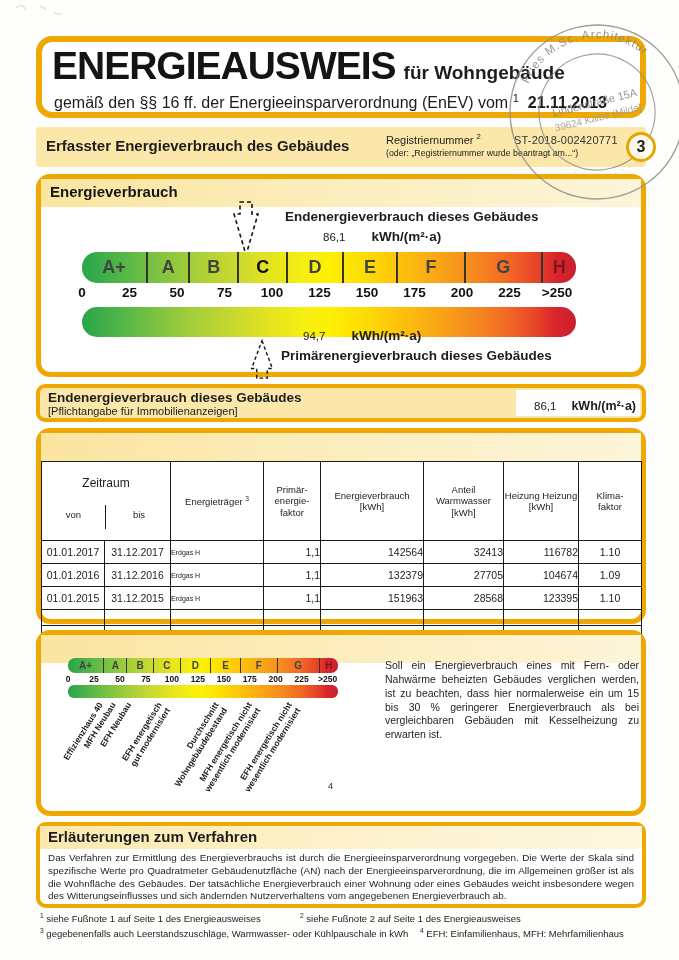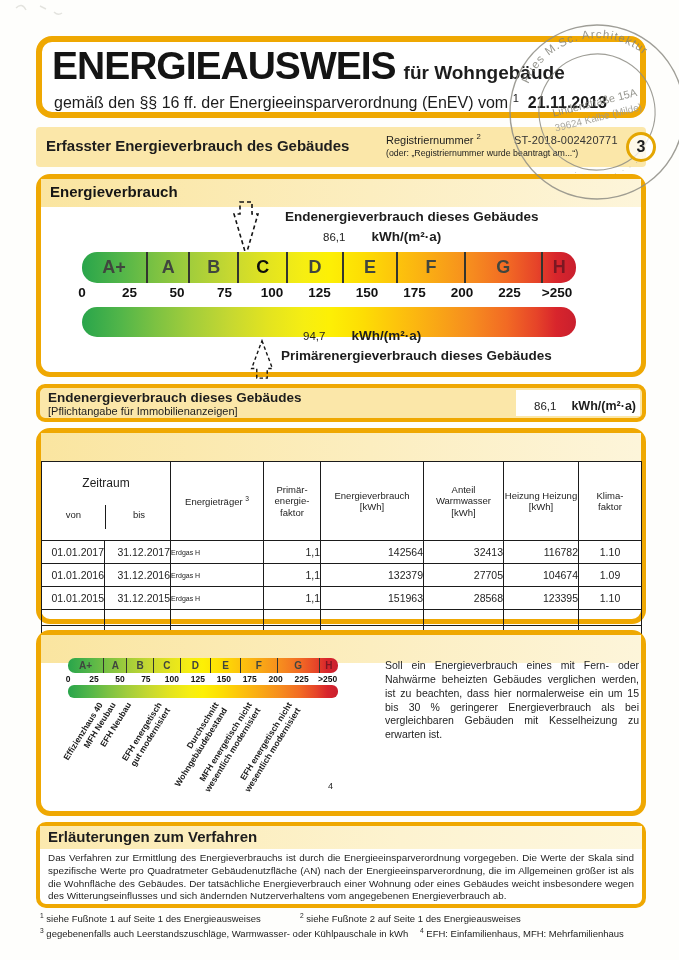--- a/index.html
+++ b/index.html
@@ -62,21 +62,21 @@
   
   table.cons{border-collapse:collapse;table-layout:fixed;width:600px;font-size:10.5px;}
   table.cons th,table.cons td{border:1.5px solid #1b1b1b;padding:0;overflow:hidden;}
   table.cons th{font-size:9.5px;font-weight:normal;text-align:center;vertical-align:middle;
                 white-space:pre-line;line-height:1.2;height:44px;}
   th.zeit{padding:0;vertical-align:bottom;}
   .zlabel{text-align:center;font-size:12px;height:20px;line-height:20px;}
   .vb{display:flex;height:24px;}
   .vb span{flex:0 0 63px;text-align:center;font-size:9.5px;line-height:20px;}
   .vb span:last-child{flex:0 0 66px;border-left:1.5px solid #1b1b1b;}
-  td.l{ text-align:right;padding-left:4px;}
+  td.l{ text-align:center;padding-left:4px;}
   td.sm{font-size:7px;padding-left:3px;color:#222;}
   td.r{ text-align:right;padding-right:4px;}
   td.rf{text-align:right;padding-right:10px;}
   td.rk{text-align:center;padding-right:7px;}
   tr.data td{height:22px;}
   tr.empty td{height:15px;}
   
   .scale-small .bands{left:27px;top:23px;width:270px;height:15px;border-radius:7px;}
   .scale-small .band span{font-size:10px;}
   .scale-small .bands .band+.band{border-left:1.5px solid #33352e;}

